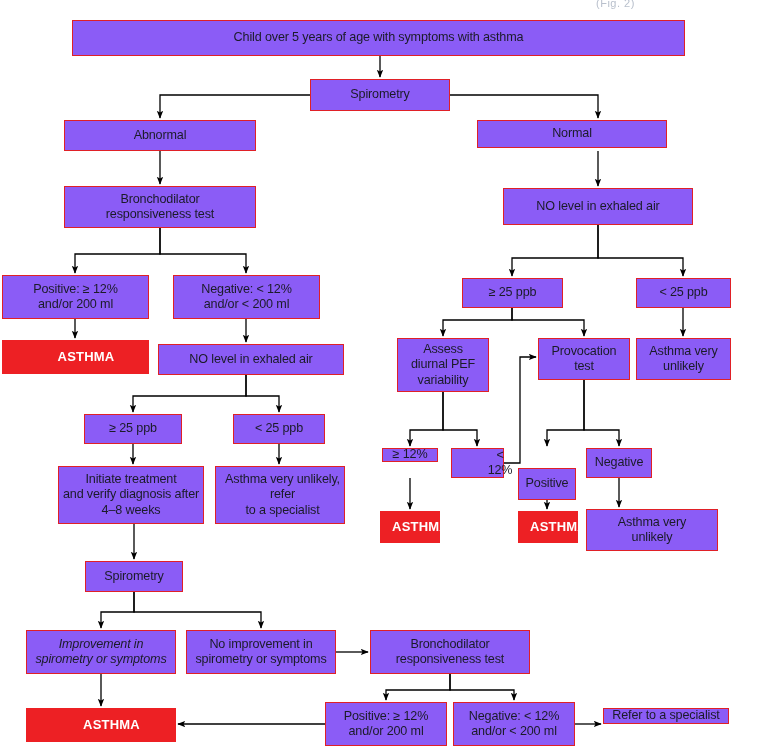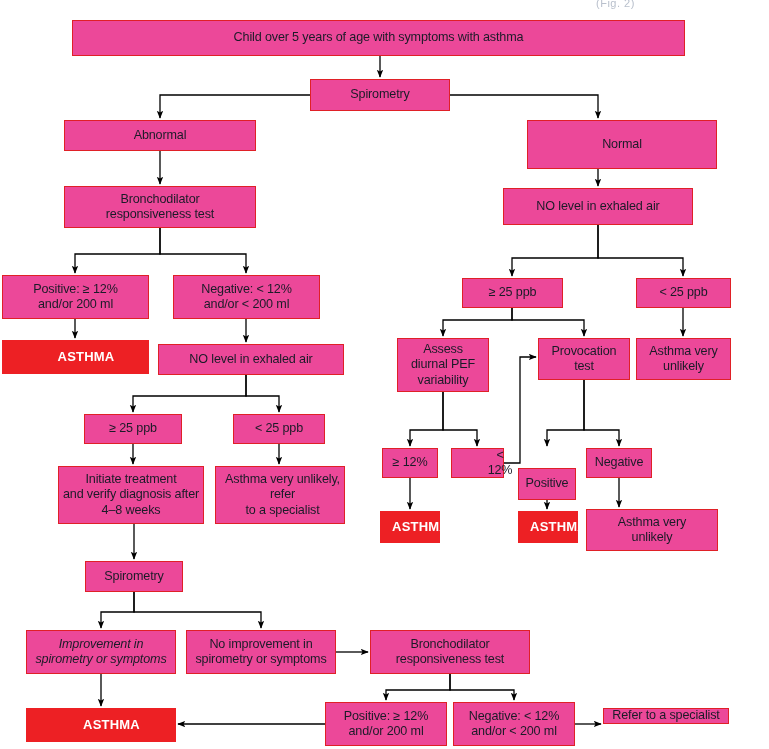--- a/index.html
+++ b/index.html
@@ -12,21 +12,21 @@
     width: 769px;
     height: 749px;
     background: #ffffff;
     font-family: "Liberation Sans", sans-serif;
     overflow: hidden;
   }
   .node {
     position: absolute;
     box-sizing: border-box;
     border: 1.4px solid #e02027;
-    background: #ec4899;
+    background: #8b5cf6;
     color: #1b1b28;
     display: flex;
     align-items: center;
     justify-content: center;
     text-align: center;
     font-size: 12.6px;
     line-height: 1.22;
     letter-spacing: -0.15px;
     padding: 1px 3px;
     white-space: pre-line;
@@ -134,42 +134,42 @@
       <path d="M325,724 L178,724"></path>
 
       <path d="M575,724 L601,724"></path>
     </g>
   </svg>
 
   <div id="nodes">
       <div class="node" style="left: 72px; top: 20px; width: 613px; height: 36px;">Child over 5 years of age with symptoms with asthma</div>
       <div class="node" style="left: 310px; top: 79px; width: 140px; height: 32px;">Spirometry</div>
       <div class="node" style="left: 64px; top: 120px; width: 192px; height: 31px;">Abnormal</div>
-      <div class="node" style="left: 527px; top: 120px; width: 190px; height: 49px;">Normal</div>
+      <div class="node" style="left: 477px; top: 120px; width: 190px; height: 28px;">Normal</div>
       <div class="node" style="left: 64px; top: 186px; width: 192px; height: 42px;">Bronchodilator
 responsiveness test</div>
       <div class="node" style="left: 503px; top: 188px; width: 190px; height: 37px;">NO level in exhaled air</div>
       <div class="node" style="left: 2px; top: 275px; width: 147px; height: 44px;">Positive: ≥ 12%
 and/or 200 ml</div>
       <div class="node" style="left: 173px; top: 275px; width: 147px; height: 44px;">Negative: &lt; 12%
 and/or &lt; 200 ml</div>
       <div class="node" style="left: 462px; top: 278px; width: 101px; height: 30px;">≥ 25 ppb</div>
       <div class="node" style="left: 636px; top: 278px; width: 95px; height: 30px;">&lt; 25 ppb</div>
       <div class="node filled" style="left: 2px; top: 340px; width: 147px; height: 34px;">ASTHMA</div>
       <div class="node" style="left: 158px; top: 344px; width: 186px; height: 31px;">NO level in exhaled air</div>
       <div class="node" style="left: 397px; top: 338px; width: 92px; height: 54px; text-align: center;">Assess
 diurnal PEF
 variability</div>
       <div class="node" style="left: 538px; top: 338px; width: 92px; height: 42px;">Provocation
 test</div>
       <div class="node" style="left: 636px; top: 338px; width: 95px; height: 42px;">Asthma very
 unlikely</div>
       <div class="node" style="left: 84px; top: 414px; width: 98px; height: 30px;">≥ 25 ppb</div>
       <div class="node" style="left: 233px; top: 414px; width: 92px; height: 30px;">&lt; 25 ppb</div>
-      <div class="node" style="left: 382px; top: 448px; width: 56px; height: 30px;">≥ 12%</div>
+      <div class="node" style="left: 382px; top: 448px; width: 56px; height: 14px;">≥ 12%</div>
       <div class="node" style="left: 451px; top: 448px; width: 52px; height: 30px; padding-left: 48px;">&lt; 12%</div>
       <div class="node" style="left: 518px; top: 468px; width: 58px; height: 32px;">Positive</div>
       <div class="node" style="left: 586px; top: 448px; width: 66px; height: 30px;">Negative</div>
       <div class="node" style="left: 58px; top: 466px; width: 146px; height: 58px;">Initiate treatment
 and verify diagnosis after
 4–8 weeks</div>
       <div class="node" style="left: 215px; top: 466px; width: 130px; height: 58px; padding-left: 8px;">Asthma very unlikely,
 refer
 to a specialist</div>
       <div class="node filled" style="left: 380px; top: 511px; width: 60px; height: 32px;">ASTHMA</div>

